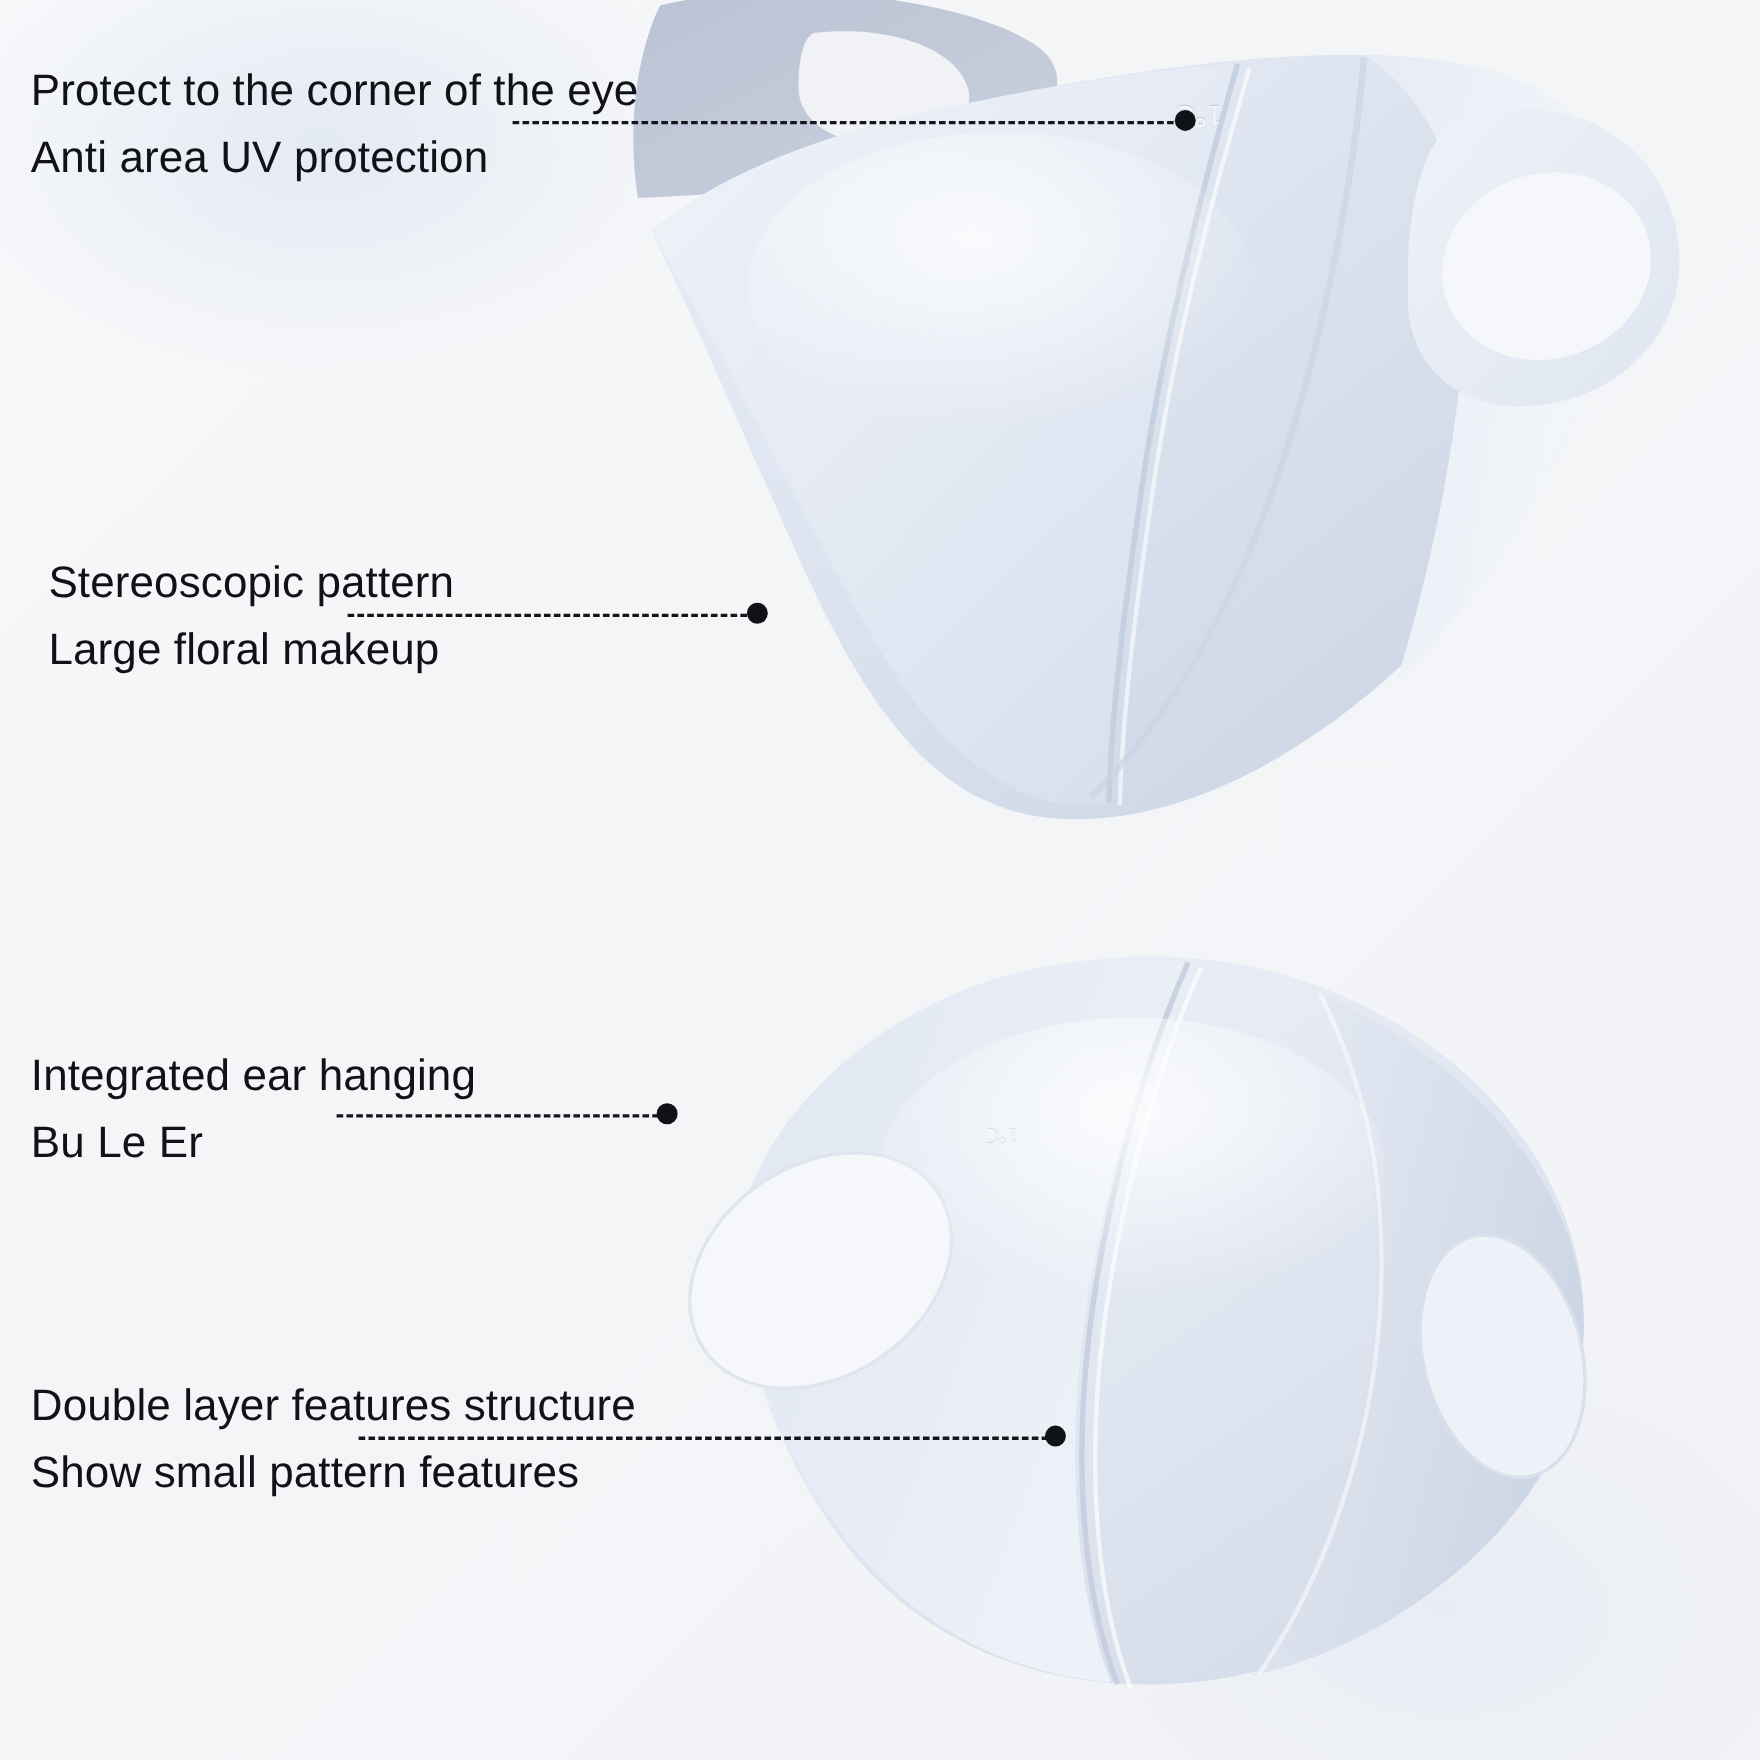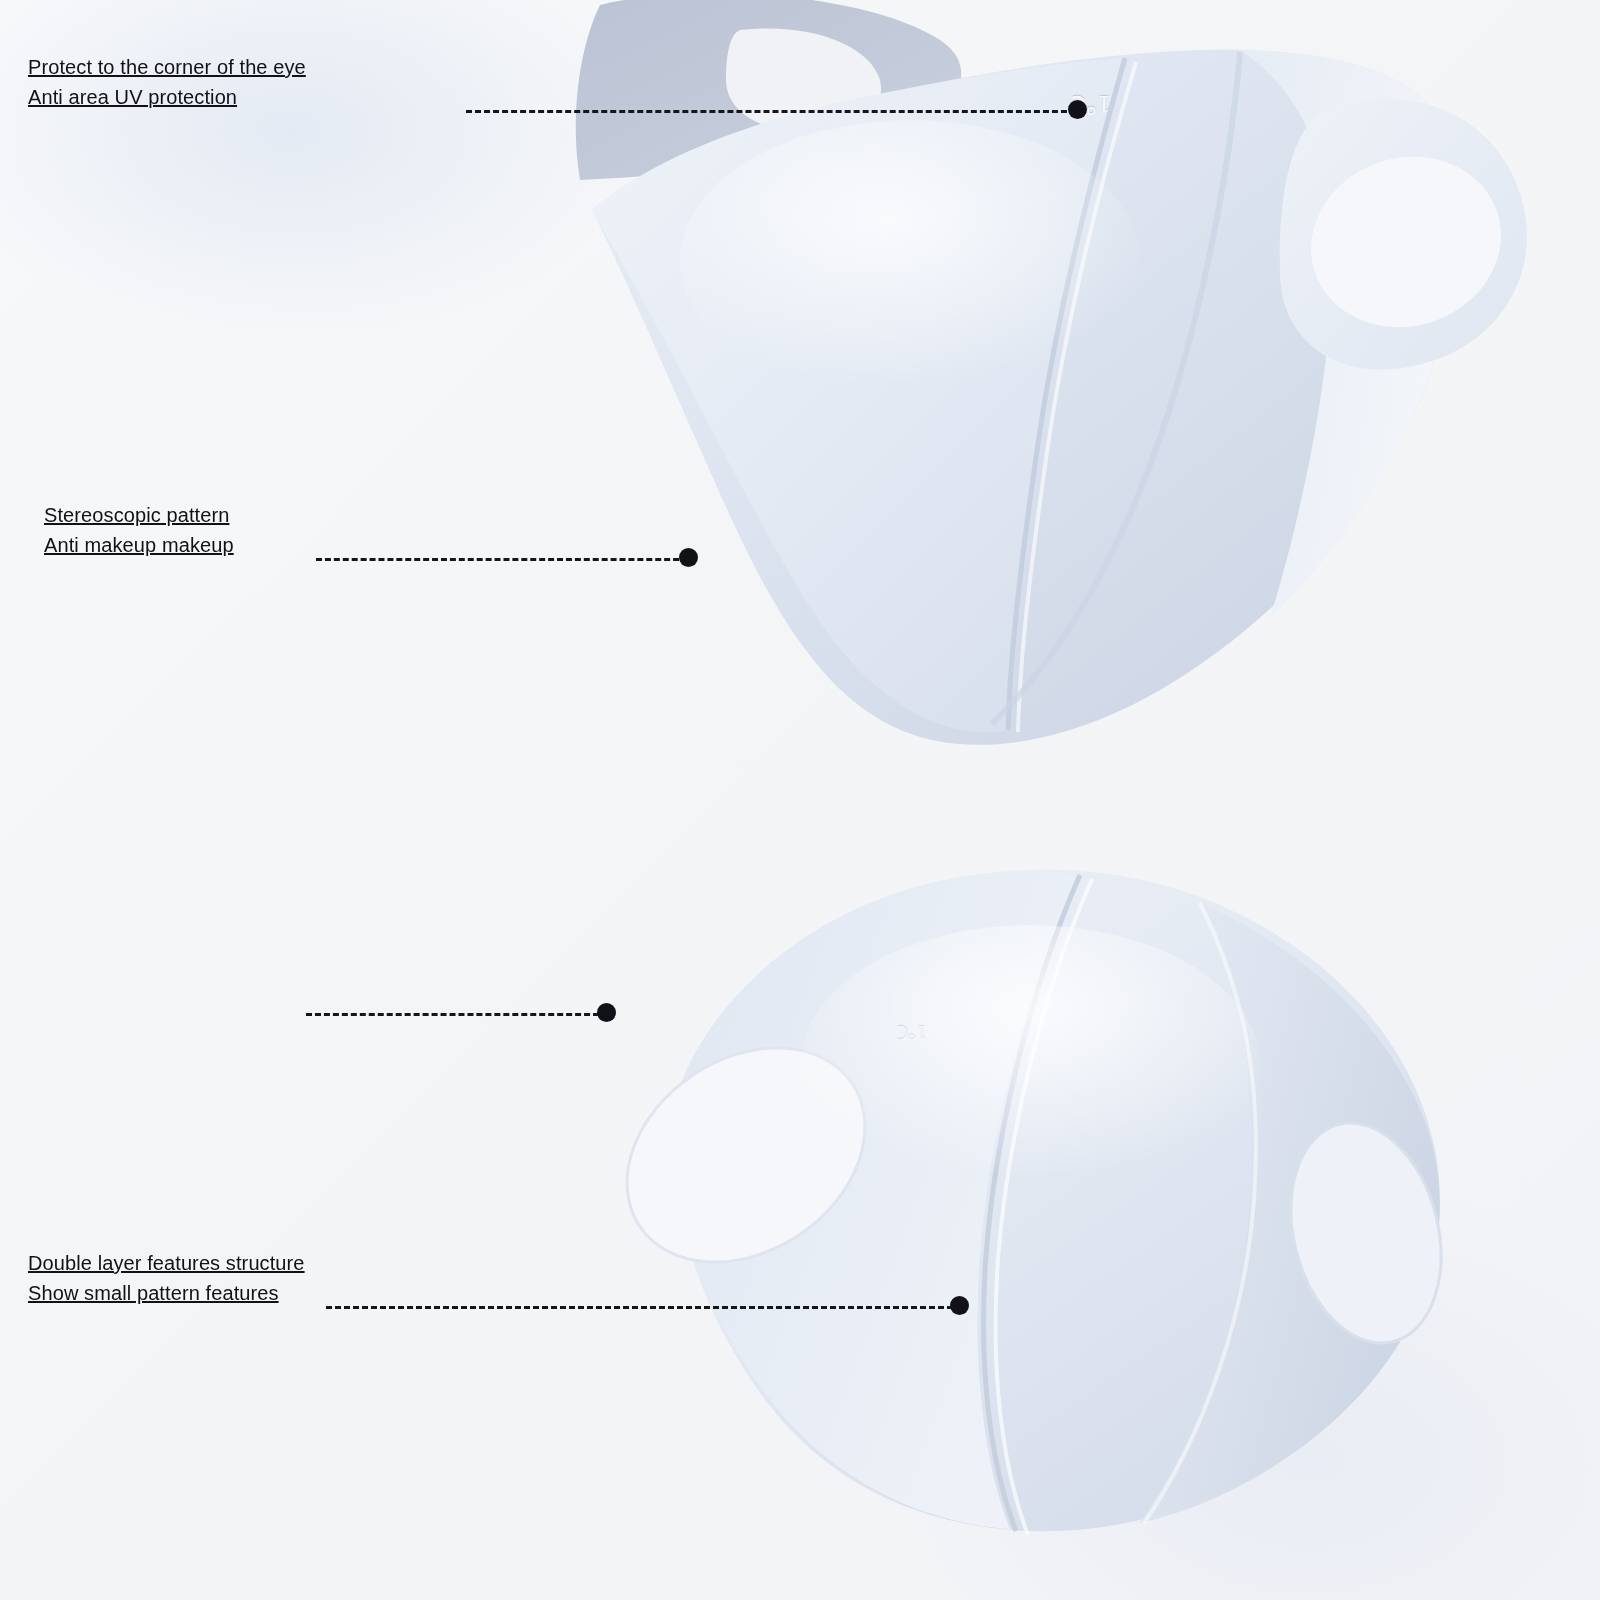--- a/index.html
+++ b/index.html
@@ -29,25 +29,24 @@
     right: -120px; bottom: -140px;
     width: 820px; height: 560px;
     background: radial-gradient(closest-side, rgba(226,232,243,0.6), rgba(244,246,249,0));
     pointer-events: none;
   }
 
   
   .annotation {
     position: absolute;
     color: #111217;
-    font-size: 20px;
+    font-size: 40px;
     line-height: 1.52;
     letter-spacing: .1px;
     white-space: nowrap;
-    text-decoration: underline;
   }
   .annotation .line2 { display: block; }
 
   
   .leader {
     position: absolute;
     height: 0;
     border-top: 3px dashed #15161a;
   }
   .dot {
@@ -200,25 +199,29 @@
 
   <div class="annotation" style="left:28px; top:52px;">
     <span>Protect to the corner of the eye</span>
     <span class="line2">Anti area UV protection</span>
   </div>
   <div class="leader" style="left:466px; top:110px; width:610px;"></div>
   <div class="dot" style="left:1068px; top:100px;"></div>
 
   <div class="annotation" style="left:44px; top:500px;">
     <span>Stereoscopic pattern</span>
-    <span class="line2">Anti makeup makeup</span>
+    <span class="line2">Large floral makeup</span>
   </div>
   <div class="leader" style="left:316px; top:558px; width:372px;"></div>
   <div class="dot" style="left:679px; top:548px;"></div>
 
+  <div class="annotation" style="left:28px; top:948px;">
+    <span>Integrated ear hanging</span>
+    <span class="line2">Bu Le Er</span>
+  </div>
   <div class="leader" style="left:306px; top:1013px; width:302px;"></div>
   <div class="dot" style="left:597px; top:1003px;"></div>
 
   <div class="annotation" style="left:28px; top:1248px;">
     <span>Double layer features structure</span>
     <span class="line2">Show small pattern features</span>
   </div>
   <div class="leader" style="left:326px; top:1306px; width:636px;"></div>
   <div class="dot" style="left:950px; top:1296px;"></div>
 

